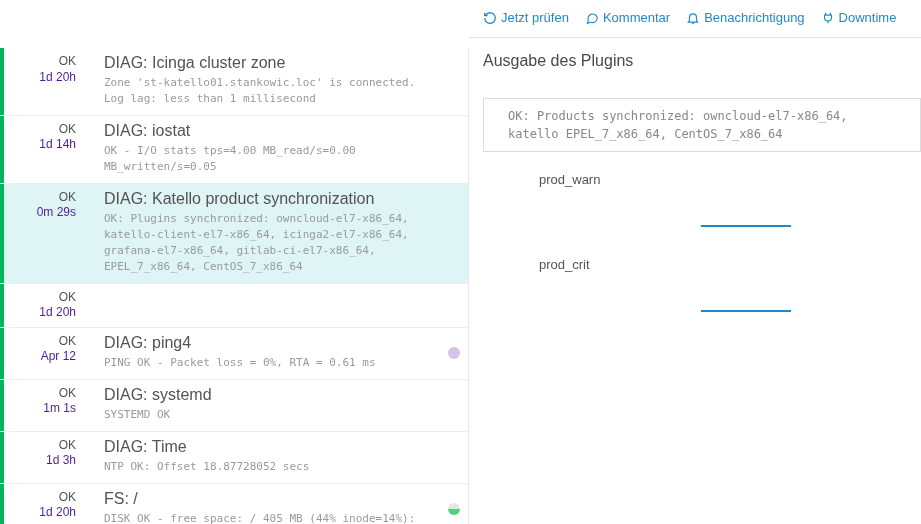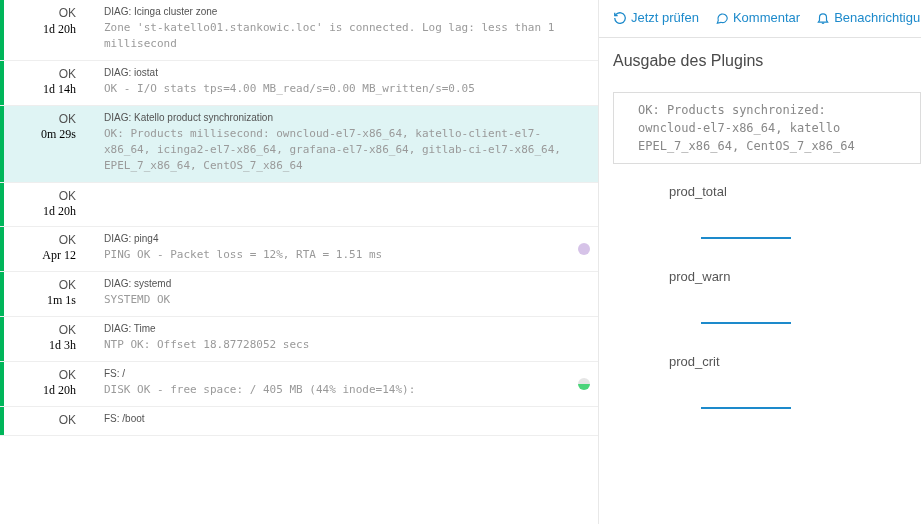--- a/index.html
+++ b/index.html
@@ -7,23 +7,24 @@
     font-family: -apple-system, BlinkMacSystemFont, "Segoe UI", Helvetica, Arial, sans-serif;
     font-size: 13px;
     color: #535353;
     background: #fff;
     width: 921px;
     height: 524px;
     overflow: hidden;
     display: flex;
   }
   .left-pane {
-    width: 599px;
+    width: 469px;
     overflow-y: auto;
     border-right: 1px solid #e8e8e8;
+    margin-top: 48px;
   }
   .right-pane {
     flex: 1;
     display: flex;
     flex-direction: column;
     min-width: 0;
   }
   .check-row {
     display: flex;
     border-bottom: 1px solid #eee;
@@ -48,33 +49,32 @@
     display: flex;
     flex-direction: column;
     justify-content: flex-start;
   }
   .status-label {
     color: #535353;
     font-size: 12px;
     line-height: 1.3;
   }
   .status-since {
-    color: #000000;
+    color: #4c1d95;
     font-size: 12px;
     line-height: 1.3;
-    font-family: Liberation Serif, serif;
   }
   .content-col {
     flex: 1;
     padding: 6px 8px 8px 20px;
     min-width: 0;
   }
   .check-name {
     color: #535353;
-    font-size: 10px;
+    font-size: 16px;
     margin-bottom: 3px;
   }
   .check-output {
     font-family: ui-monospace, SFMono-Regular, Menlo, Consolas, monospace;
     color: #9a9a9a;
     font-size: 11px;
     line-height: 1.45;
     word-wrap: break-word;
   }
   .indicator-col {
@@ -118,21 +118,21 @@
     display: inline-block;
     flex-shrink: 0;
   }
   .plugin-section {
     padding: 14px 0 10px 14px;
     overflow: hidden;
   }
   .plugin-title {
     font-size: 16px;
     color: #4a4a4a;
-    margin-bottom: 22px;
+    margin-bottom: 28px;
     font-weight: 400;
   }
   .plugin-output-box {
     border: 1px solid #dcdcdc;
     padding: 8px 24px;
     font-family: ui-monospace, SFMono-Regular, Menlo, Consolas, monospace;
     color: #888;
     font-size: 12px;
     line-height: 1.5;
     overflow: hidden;
@@ -186,39 +186,39 @@
       </div>
       <div class="indicator-col"></div>
     </div>
     <div class="check-row selected">
       <div class="status-col">
         <div class="status-label">OK</div>
         <div class="status-since">0m 29s</div>
       </div>
       <div class="content-col">
         <div class="check-name">DIAG: Katello product synchronization</div>
-        <div class="check-output">OK: Products millisecond: owncloud-el7-x86_64, katello-client-el7-x86_64, icinga2-el7-x86_64, grafana-el7-x86_64, gitlab-ci-el7-x86_64, EPEL_7_x86_64, CentOS_7_x86_64</div>
+        <div class="check-output">OK: Plugins synchronized: owncloud-el7-x86_64, katello-client-el7-x86_64, icinga2-el7-x86_64, grafana-el7-x86_64, gitlab-ci-el7-x86_64, EPEL_7_x86_64, CentOS_7_x86_64</div>
       </div>
       <div class="indicator-col"></div>
     </div>
     <div class="check-row">
       <div class="status-col">
         <div class="status-label">OK</div>
         <div class="status-since">1d 20h</div>
       </div>
       <div class="indicator-col"></div>
     </div>
     <div class="check-row">
       <div class="status-col">
         <div class="status-label">OK</div>
         <div class="status-since">Apr 12</div>
       </div>
       <div class="content-col">
         <div class="check-name">DIAG: ping4</div>
-        <div class="check-output">PING OK - Packet loss = 12%, RTA = 1.51 ms</div>
+        <div class="check-output">PING OK - Packet loss = 0%, RTA = 0.61 ms</div>
       </div>
       <div class="indicator-col">
         <div class="dot purple"></div>
       </div>
     </div>
     <div class="check-row">
       <div class="status-col">
         <div class="status-label">OK</div>
         <div class="status-since">1m 1s</div>
       </div>
@@ -301,24 +301,20 @@
     </span>
   </div>
 
   <div class="plugin-section">
     <h3 class="plugin-title">Ausgabe des Plugins</h3>
     <div class="plugin-output-box">OK: Products synchronized: owncloud-el7-x86_64, katello EPEL_7_x86_64, CentOS_7_x86_64</div>
   </div>
 
   <div class="metrics" id="metrics">
       <div class="metric-row">
-        <div class="metric-name">prod_total</div>
-        <div class="metric-line"></div>
-      </div>
-      <div class="metric-row">
         <div class="metric-name">prod_warn</div>
         <div class="metric-line"></div>
       </div>
       <div class="metric-row">
         <div class="metric-name">prod_crit</div>
         <div class="metric-line"></div>
       </div>
     </div>
 </div>
 

